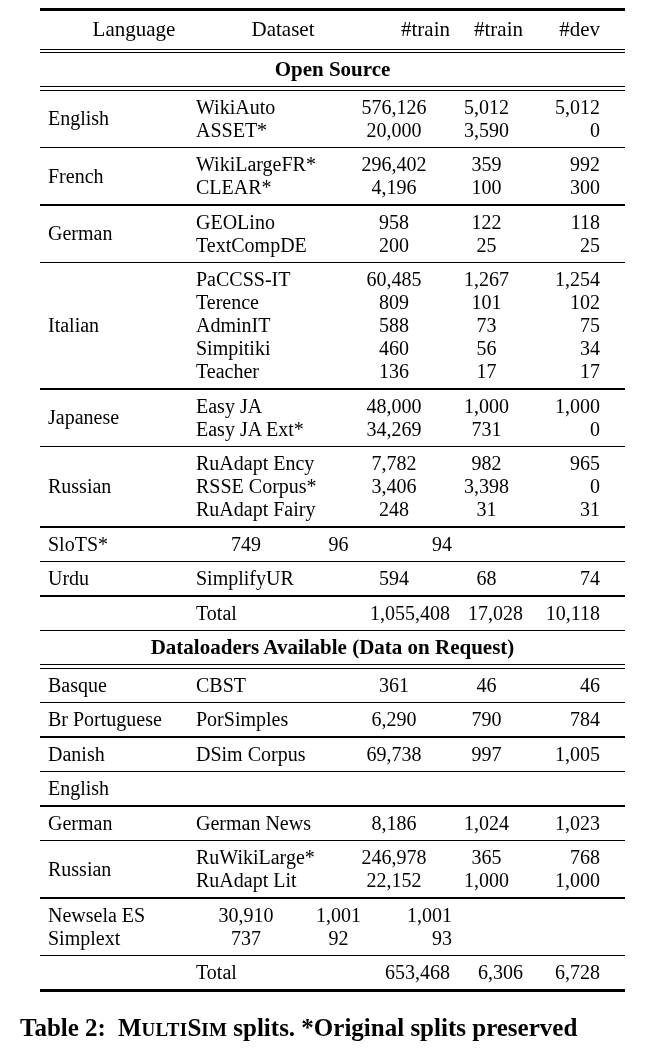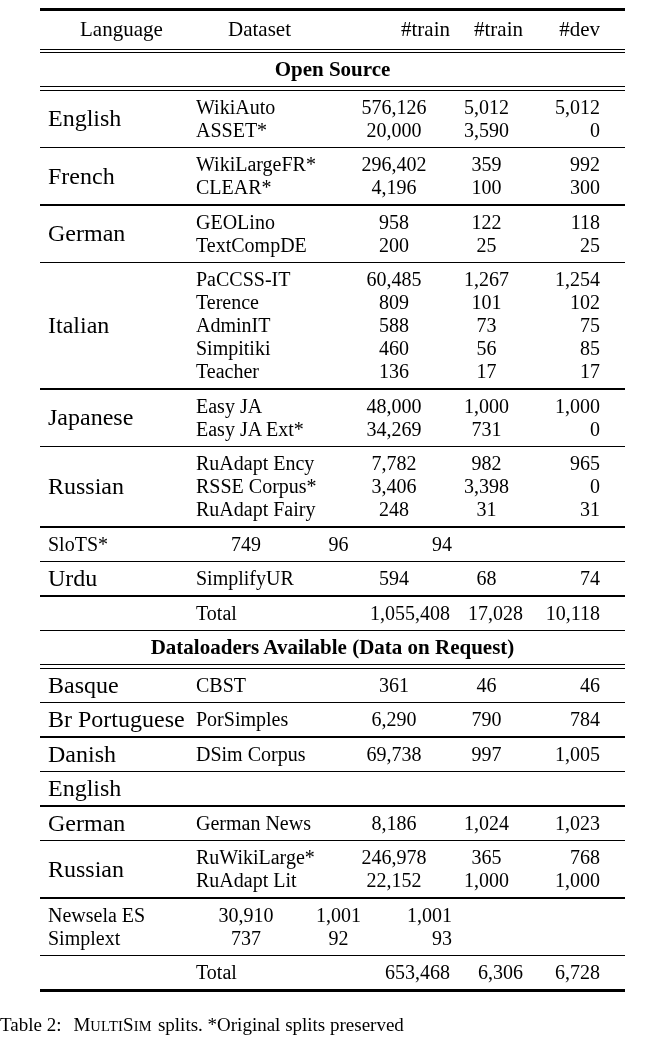--- a/index.html
+++ b/index.html
@@ -20,62 +20,63 @@
     border-top: 1.5px solid #000;
     border-bottom: 1.5px solid #000;
   }
 
   .grid5 {
     display: grid;
     grid-template-columns: 148px 150px 112px 73px 102px;
     align-items: center;
   }
   .header-row { height: 38px; font-size: 21px; }
-  .header-row .h0, .header-row .h1 { text-align: left; padding-left: 8px; margin-left: 32px; }
+  .header-row .h0, .header-row .h1 { text-align: center; padding-left: 8px; margin-left: 32px; }
   .header-row .h2, .header-row .h3 { text-align: right; }
   .header-row .h4 { text-align: right; padding-right: 25px; }
 
   .section-title {
     height: 33px;
     display: flex; align-items: center; justify-content: center;
     font-weight: bold;
     font-size: 21px;
   }
 
   .group {
     display: grid;
     grid-template-columns: 148px 437px;
     padding: 5px 0;
   }
   .lang-cell {
     align-self: center;
     padding-left: 8px;
-    font-size: 24px;
+    font-size: 20px;
     line-height: 23px;
   }
   .rows { display: block; }
   .drow {
     display: grid;
     grid-template-columns: 150px 112px 73px 102px;
     line-height: 23px;
     font-size: 20px;
   }
   .cell.c0 { text-align: left; padding-left: 8px; }
   .cell.c1, .cell.c2 { text-align: center; }
   .cell.c3 { text-align: right; padding-right: 25px; }
 
   .total-row { height: 33px; font-size: 20px; }
   .total-row .t-label { text-align: left; padding-left: 8px; }
   .total-row .t-train, .total-row .t-test { text-align: right; }
   .total-row .t-dev { text-align: right; padding-right: 25px; }
 
   .caption {
-    margin: 22px 0 0 0;
-    font-size: 19px;
+    margin: 22px 0 0 20px;
+    font-size: 25px;
     white-space: nowrap;
+    font-weight: bold;
   }
   .caption .prefix { margin-right: 12px; }
   .caption .sc { font-size: 76%; letter-spacing: 0.3px; }
   .caption .suffix { margin-left: 6px; }
 </style>
 </head>
 <body>
 
 <div class="page">
   <div class="table-wrap">
@@ -163,21 +164,21 @@
             <div class="drow">
               <div class="cell c0">AdminIT</div>
               <div class="cell c1">588</div>
               <div class="cell c2">73</div>
               <div class="cell c3">75</div>
             </div>
             <div class="drow">
               <div class="cell c0">Simpitiki</div>
               <div class="cell c1">460</div>
               <div class="cell c2">56</div>
-              <div class="cell c3">85</div>
+              <div class="cell c3">34</div>
             </div>
             <div class="drow">
               <div class="cell c0">Teacher</div>
               <div class="cell c1">136</div>
               <div class="cell c2">17</div>
               <div class="cell c3">17</div>
             </div>
           </div>
         </div>
         <div class="rule "></div>

